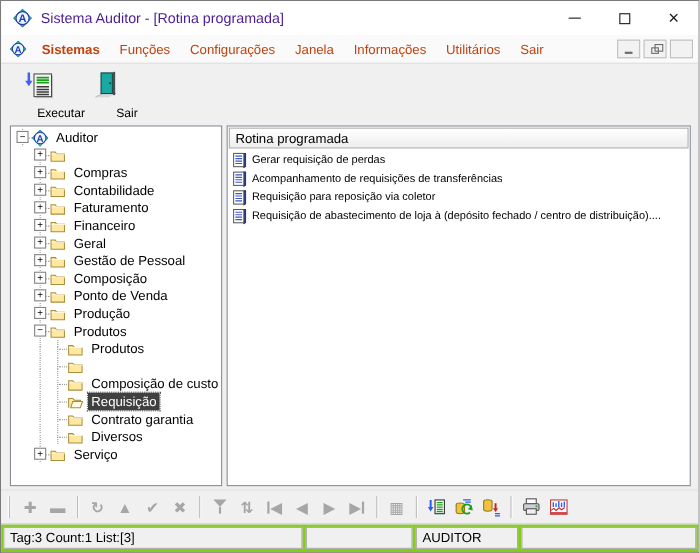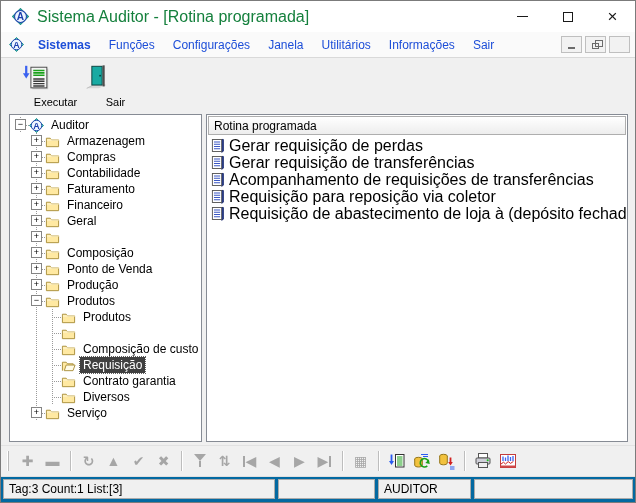--- a/index.html
+++ b/index.html
@@ -2,49 +2,49 @@
 <html><head>
 <meta charset="utf-8">
 <style>
   * { margin:0; padding:0; box-sizing:border-box; }
   body { font-family:"Liberation Sans","DejaVu Sans",sans-serif; background:#e8e8e8; }
   .window { width:636px; height:503px; border:1px solid #7b7b7b; background:#f0f0f0; position:relative; overflow:hidden; }
 
   
   .titlebar { height:31px; background:#ffffff; display:flex; align-items:center; }
   .app-icon { width:17px; height:17px; margin-left:11px; flex:none; }
-  .title-text { margin-left:8px; font-size:16px; color:#15803d; white-space:nowrap; }
+  .title-text { margin-left:8px; font-size:13px; color:#4c1d95; white-space:nowrap; }
   .win-controls { margin-left:auto; display:flex; height:100%; }
   .wc { width:45px; height:100%; display:flex; align-items:center; justify-content:center; }
   .glyph-min { width:11px; height:1px; background:#1a1a1a; display:block; }
   .glyph-max { width:10px; height:10px; border:1px solid #1a1a1a; display:block; }
   .glyph-close { font-size:17px; color:#1a1a1a; line-height:1; font-weight:400; }
 
   
   .menubar { height:26px; background:#fafafa; border-bottom:1px solid #d9d9d9; display:flex; align-items:center; padding:0 5px 0 8px; font-size:12px; }
   .menu-app-icon { width:15px; height:15px; margin-right:5px; flex:none; }
-  .menu-item { padding:3px 9px; color:#1d4ed8; white-space:nowrap; }
+  .menu-item { padding:3px 9px; color:#c2410c; white-space:nowrap; }
   .menu-item.bold { font-weight:bold; }
   .mdi { margin-left:auto; display:flex; gap:3px; }
   .mdi-btn { width:21px; height:17px; border:1px solid #bfbfbf; background:#f2f2f2; display:flex; align-items:center; justify-content:center; color:#6b6b6b; }
   .mdi-min-glyph { width:7px; height:2px; background:#6b6b6b; margin-top:7px; }
   .mdi-restore-glyph { position:relative; width:7px; height:6px; border:1px solid #6b6b6b; margin-top:2px; background:#f2f2f2; }
   .mdi-restore-glyph::before { content:""; position:absolute; left:2px; top:-4px; width:6px; height:5px; border:1px solid #6b6b6b; }
 
   
   .toolbar { height:54px; background:#f0f0f0; display:flex; align-items:flex-start; padding:3px 0 0 6px; }
   .tool-button { width:60px; height:49px; display:flex; flex-direction:column; align-items:center; padding-top:2px; font-size:11px; color:#000; }
   .tool-button .tb-label { margin-top:1px;margin-left:37px; }
 
   
   .client { height:333px; background:#f0f0f0; display:flex; gap:4px; padding:2px 7px 3px 8px; }
   .tree-panel { width:193px; flex:none; background:#fff; border:1px solid #868b94; padding:2px 0 0 3px; overflow:hidden; }
   .list-panel { flex:1; background:#fff; border:1px solid #868b94; padding:1px; display:flex; flex-direction:column; overflow:hidden; }
   .list-header { height:19px; flex:none; border:1px solid #aeaeae; background:linear-gradient(#ffffff,#ededed); display:flex; align-items:center; padding-left:5px; font-size:12px; color:#000; margin-bottom:2px; }
-  .list-row { display:flex; align-items:center; height:17px; padding-left:3px; font-size:16px; color:#000; white-space:nowrap; }
+  .list-row { display:flex; align-items:center; height:17px; padding-left:3px; font-size:10px; color:#000; white-space:nowrap; }
   .list-row .li-icon { margin-right:5px; flex:none; display:flex; }
 
   
   .tree-row { display:flex; align-items:center; height:16px; font-size:12px; color:#000; white-space:nowrap; }
   .gutter { width:16px; height:16px; position:relative; flex:none; }
   .gutter.vline::before { content:""; position:absolute; left:7px; top:0; bottom:0; width:1px;
     background:repeating-linear-gradient(to bottom,#9a9a9a 0 1px,transparent 1px 2px); }
   .gutter.hline::after { content:""; position:absolute; left:7px; right:0; top:8px; height:1px;
     background:repeating-linear-gradient(to right,#9a9a9a 0 1px,transparent 1px 2px); }
   .expand-box { position:absolute; left:2px; top:2px; width:11px; height:11px; border:1px solid #848484; background:#fff;
@@ -59,21 +59,21 @@
   .tbtn { min-width:25px; height:24px; display:flex; align-items:center; justify-content:center; position:relative; }
   .tbtn .tglyph { font-size:14px; font-weight:bold; color:#a6a6a6; line-height:1; }
   .sep { width:1px; height:20px; background:#bdbdbd; box-shadow:1px 0 0 #fff; margin:0 5px; flex:none; }
   .icon-filter-icon::before { content:""; position:absolute; left:50%; top:5px; transform:translateX(-50%);
     border-left:6px solid transparent; border-right:6px solid transparent; border-top:7px solid #a6a6a6; }
   .icon-filter-icon::after { content:""; position:absolute; left:50%; top:12px; transform:translateX(-50%); width:2px; height:6px; background:#a6a6a6; }
   .icon-first-record-icon::before { content:""; display:inline-block; width:2px; height:11px; background:#a6a6a6; margin-right:1px; }
   .icon-last-record-icon::after { content:""; display:inline-block; width:2px; height:11px; background:#a6a6a6; margin-left:1px; }
 
   
-  .statusbar { height:26px; background:#0369a1; border-top:1px solid #e0e0e0; display:flex; gap:3px; padding:2px 2px 3px 2px; }
+  .statusbar { height:26px; background:#84cc16; border-top:1px solid #e0e0e0; display:flex; gap:3px; padding:2px 2px 3px 2px; }
   .spanel { border:1px solid #ababab; background:#f0f0f0; display:flex; align-items:center; padding:0 5px; font-size:12px; color:#000; white-space:nowrap; overflow:hidden; }
   .spanel:nth-child(1){ width:272px; flex:none; }
   .spanel:nth-child(2){ width:97px; flex:none; }
   .spanel:nth-child(3){ width:93px; flex:none; }
   .spanel:nth-child(4){ flex:1; }
 </style>
 </head>
 <body>
 
 <div class="window">
@@ -106,22 +106,22 @@
           <polygon points="8,0.5 15.5,8 8,15.5 0.5,8" fill="#4cc8c0" stroke="#1f8d86"></polygon>
           <circle cx="8" cy="8" r="5.6" fill="#eef5ff" stroke="#1c3fae"></circle>
           <text x="8" y="11.6" font-size="9.5" font-weight="bold" text-anchor="middle" fill="#1c3fae" font-family="Liberation Sans,sans-serif">A</text>
         </svg>
     </span>
     <span id="menu-items" style="display:flex">
         <span class="menu-item bold">Sistemas</span>
         <span class="menu-item">Funções</span>
         <span class="menu-item">Configurações</span>
         <span class="menu-item">Janela</span>
+        <span class="menu-item">Informações</span>
         <span class="menu-item">Utilitários</span>
-        <span class="menu-item">Informações</span>
         <span class="menu-item">Sair</span>
       </span>
     <div class="mdi">
       <div class="mdi-btn">
           <span class="mdi-min-glyph"></span>
         </div>
       <div class="mdi-btn">
           <span class="mdi-restore-glyph"></span>
         </div>
       <div class="mdi-btn"></div>
@@ -175,21 +175,20 @@
           <span class="gutter"></span>
           <span class="gutter vline hline">
             <span class="expand-box">+</span>
           </span>
           <span class="tree-icon">
             <svg width="15" height="15" viewBox="0 0 16 16">
               <path d="M1.5 13.5v-9h4l1.5 1.7h7.5v7.3z" fill="#ffe9a2" stroke="#a98e3a"></path>
               <path d="M2 6.4h13" stroke="#fff6d8"></path>
             </svg>
           </span>
-          <span class="tree-label">Armazenagem</span>
         </div>
         <div class="tree-row">
           <span class="gutter"></span>
           <span class="gutter vline hline">
             <span class="expand-box">+</span>
           </span>
           <span class="tree-icon">
             <svg width="15" height="15" viewBox="0 0 16 16">
               <path d="M1.5 13.5v-9h4l1.5 1.7h7.5v7.3z" fill="#ffe9a2" stroke="#a98e3a"></path>
               <path d="M2 6.4h13" stroke="#fff6d8"></path>
@@ -253,20 +252,21 @@
           <span class="gutter"></span>
           <span class="gutter vline hline">
             <span class="expand-box">+</span>
           </span>
           <span class="tree-icon">
             <svg width="15" height="15" viewBox="0 0 16 16">
               <path d="M1.5 13.5v-9h4l1.5 1.7h7.5v7.3z" fill="#ffe9a2" stroke="#a98e3a"></path>
               <path d="M2 6.4h13" stroke="#fff6d8"></path>
             </svg>
           </span>
+          <span class="tree-label">Gestão de Pessoal</span>
         </div>
         <div class="tree-row">
           <span class="gutter"></span>
           <span class="gutter vline hline">
             <span class="expand-box">+</span>
           </span>
           <span class="tree-icon">
             <svg width="15" height="15" viewBox="0 0 16 16">
               <path d="M1.5 13.5v-9h4l1.5 1.7h7.5v7.3z" fill="#ffe9a2" stroke="#a98e3a"></path>
               <path d="M2 6.4h13" stroke="#fff6d8"></path>
@@ -403,30 +403,20 @@
       <div id="list-items">
           <div class="list-row">
             <span class="li-icon">
               <svg width="13" height="15" viewBox="0 0 14 16">
                 <path d="M11.5 1.5h1.8v12.6l-1.8 1.2z" fill="#2b3f9e" stroke="#1a2a6e"></path>
                 <rect x="1.5" y="1.5" width="10" height="13" fill="#fff" stroke="#555"></rect>
                 <path d="M3.2 4.2h6.6M3.2 6.6h6.6M3.2 9h6.6M3.2 11.4h6.6" stroke="#3a57c4" stroke-width="1.1"></path>
               </svg>
             </span>
             <span>Gerar requisição de perdas</span>
-          </div>
-          <div class="list-row">
-            <span class="li-icon">
-              <svg width="13" height="15" viewBox="0 0 14 16">
-                <path d="M11.5 1.5h1.8v12.6l-1.8 1.2z" fill="#2b3f9e" stroke="#1a2a6e"></path>
-                <rect x="1.5" y="1.5" width="10" height="13" fill="#fff" stroke="#555"></rect>
-                <path d="M3.2 4.2h6.6M3.2 6.6h6.6M3.2 9h6.6M3.2 11.4h6.6" stroke="#3a57c4" stroke-width="1.1"></path>
-              </svg>
-            </span>
-            <span>Gerar requisição de transferências</span>
           </div>
           <div class="list-row">
             <span class="li-icon">
               <svg width="13" height="15" viewBox="0 0 14 16">
                 <path d="M11.5 1.5h1.8v12.6l-1.8 1.2z" fill="#2b3f9e" stroke="#1a2a6e"></path>
                 <rect x="1.5" y="1.5" width="10" height="13" fill="#fff" stroke="#555"></rect>
                 <path d="M3.2 4.2h6.6M3.2 6.6h6.6M3.2 9h6.6M3.2 11.4h6.6" stroke="#3a57c4" stroke-width="1.1"></path>
               </svg>
             </span>
             <span>Acompanhamento de requisições de transferências</span>

